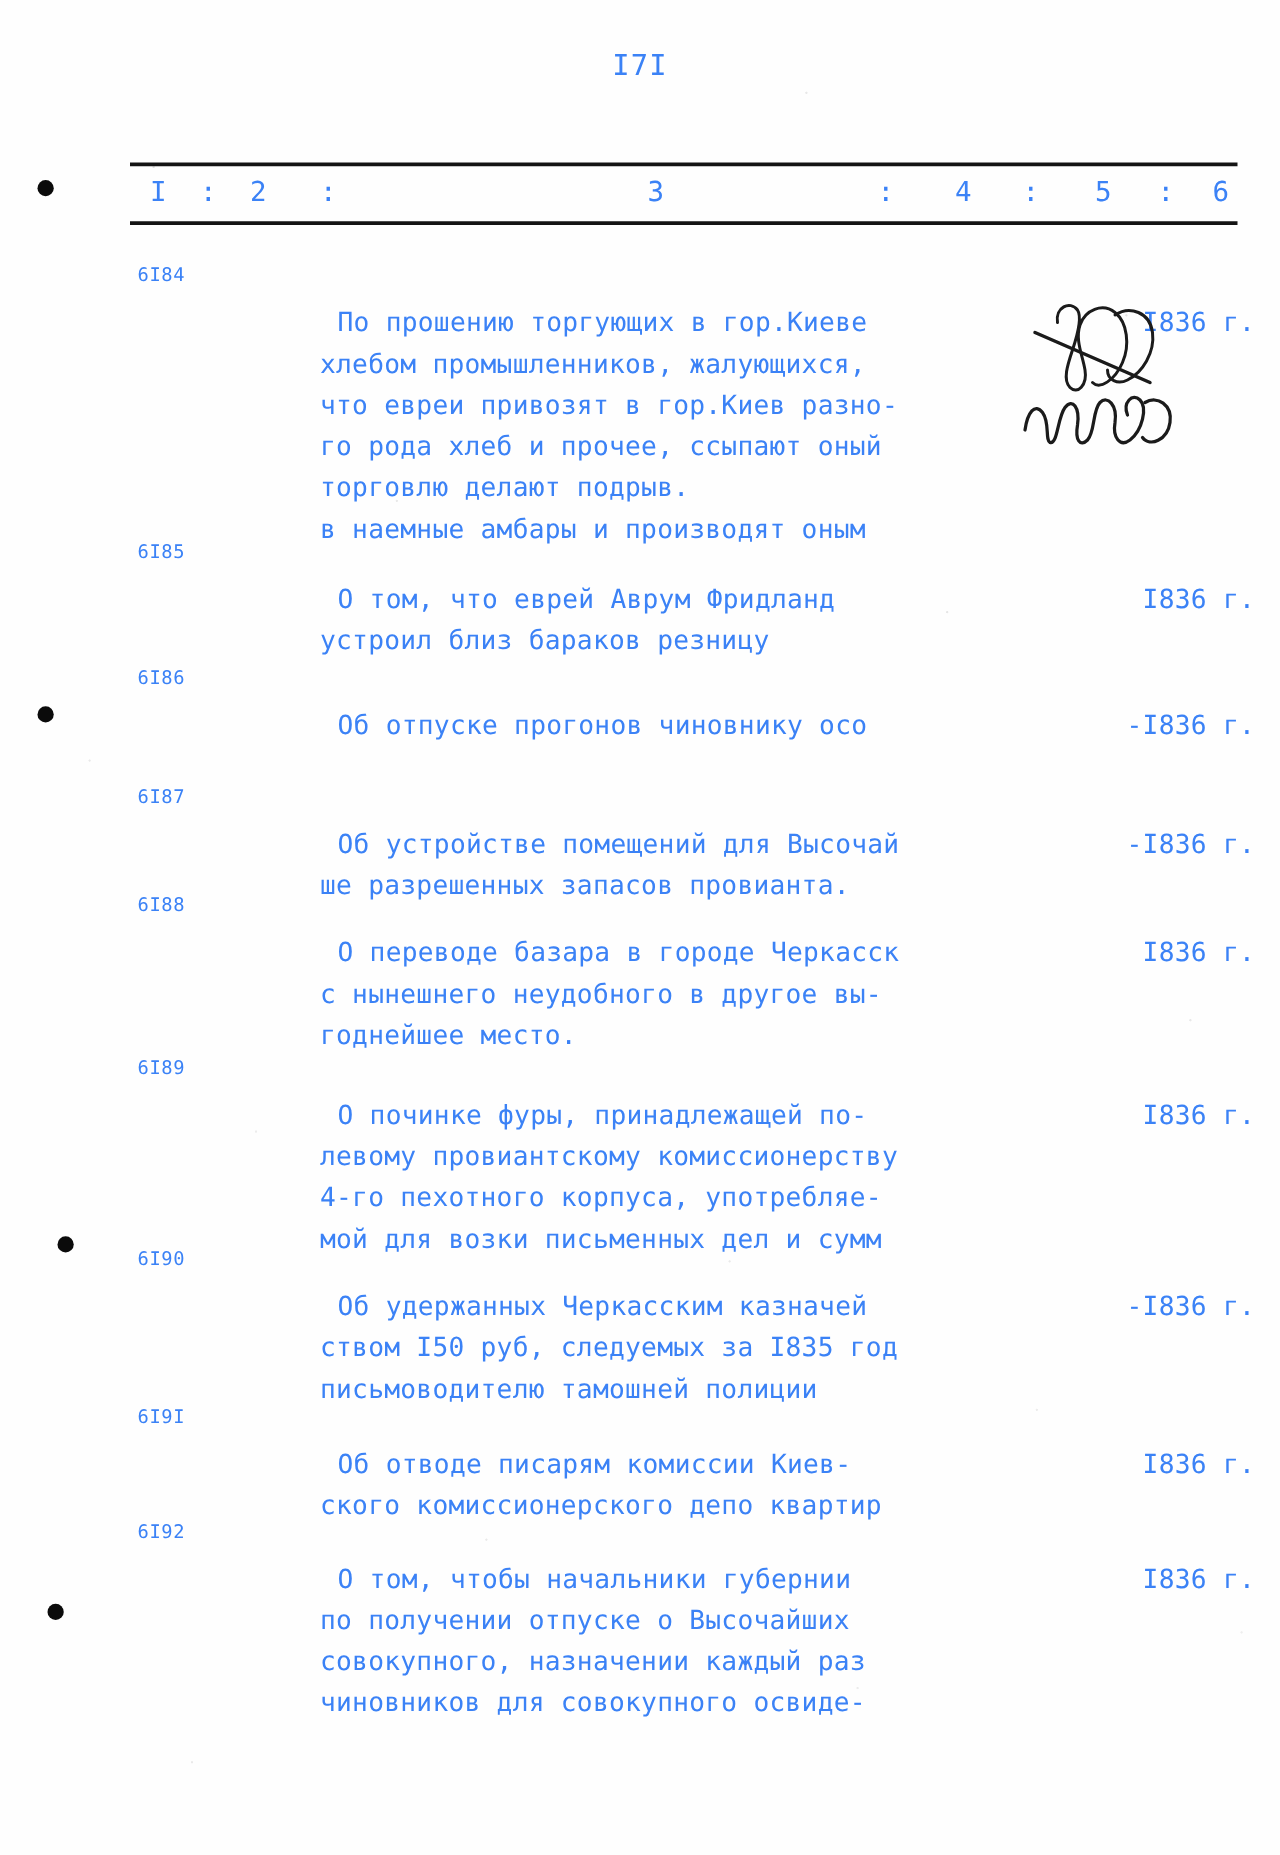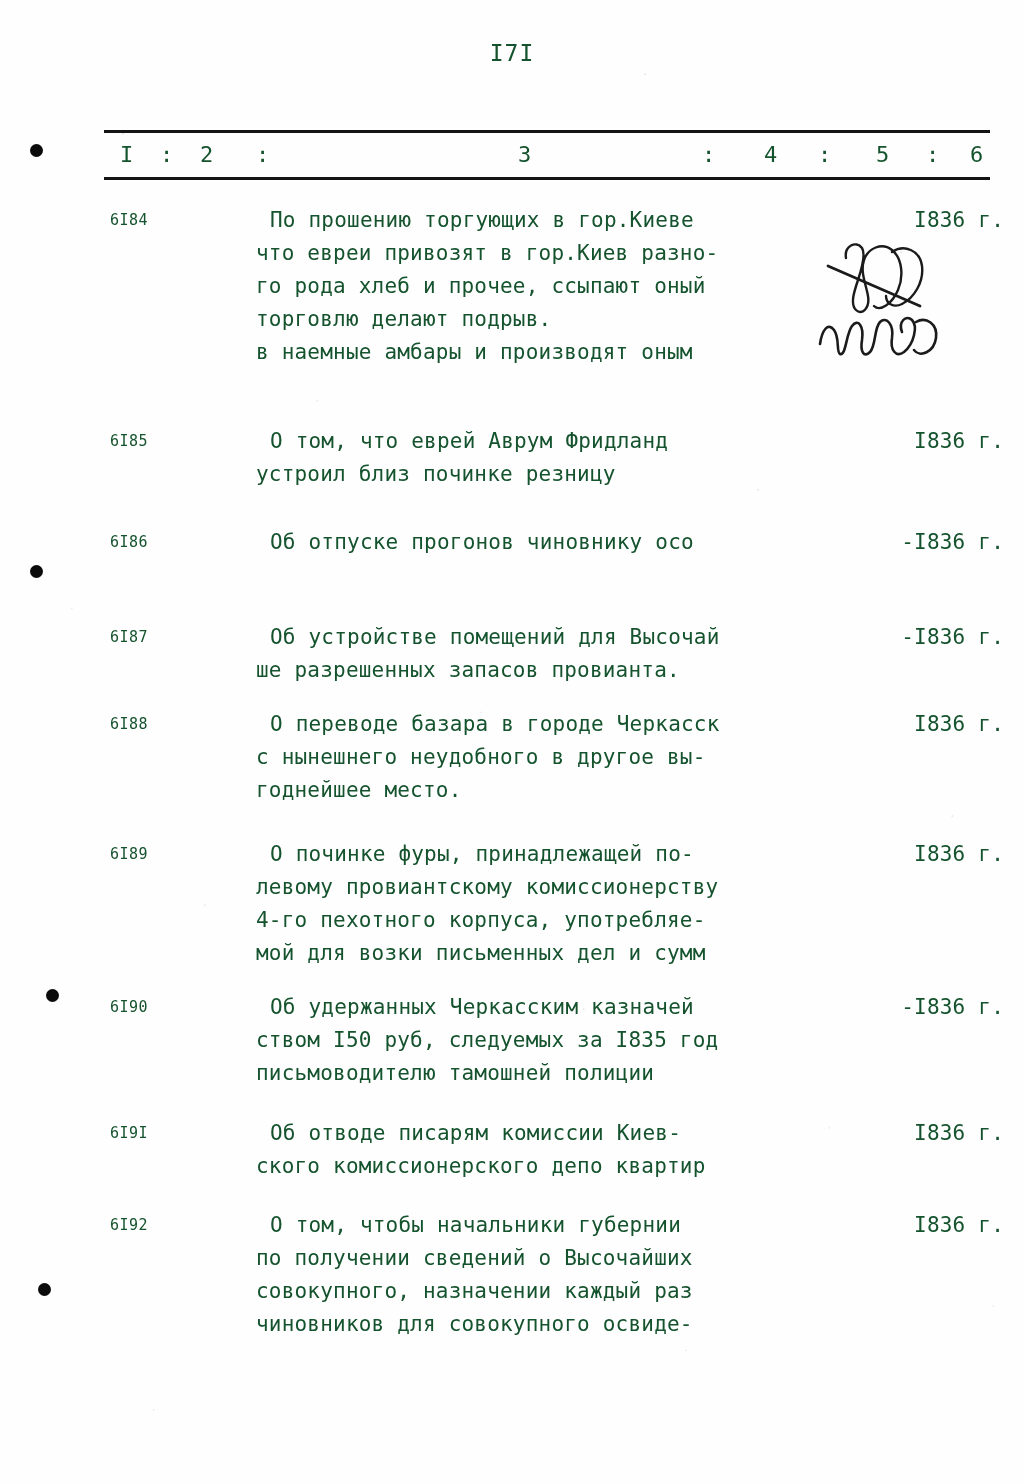--- a/index.html
+++ b/index.html
@@ -8,21 +8,21 @@
     background: #ffffff;
   }
 
   #page {
     position: relative;
     width: 1024px;
     height: 1484px;
     background: #fefefe;
     overflow: hidden;
     font-family: "DejaVu Sans Mono", "Liberation Mono", monospace;
-    color: #14532d;
+    color: #3b82f6;
   }
 
   
   .grain {
     position: absolute;
     inset: 0;
     pointer-events: none;
     opacity: 0.55;
     background-image:
       radial-gradient(circle at 12% 9%,  rgba(70,70,70,.30) 0 .6px, transparent 1.2px),
@@ -116,21 +116,21 @@
     width: 700px;
   }
   .entry-line {
     position: relative;
     height: 33px;
     font-size: 21px;
     line-height: 33px;
     white-space: pre;
     letter-spacing: 0.2px;
   }
-  .entry-line.first { padding-left: 14px; }
+  .entry-line.first { padding-left: 14px; margin-top: 38px; }
 
   .entry-year {
     position: absolute;
     top: 0;
     right: -48px;
     font-size: 21px;
     line-height: 33px;
     white-space: pre;
   }
 
@@ -175,31 +175,32 @@
       <div class="margin-dot" style="top: 565px; left: 30px;"></div>
       <div class="margin-dot" style="top: 989px; left: 46px;"></div>
       <div class="margin-dot" style="top: 1283px; left: 38px;"></div>
     </div>
 
   <div id="entries-layer">
       <div class="entry" style="top: 204px;">
         <div class="entry-number">6I84</div>
         <div class="entry-body">
           <div class="entry-line first">По прошению торгующих в гор.Киеве<span class="entry-year">I836 г.</span></div>
+          <div class="entry-line">хлебом промышленников, жалующихся,</div>
           <div class="entry-line">что евреи привозят в гор.Киев разно-</div>
           <div class="entry-line">го рода хлеб и прочее, ссыпают оный</div>
           <div class="entry-line">торговлю делают подрыв.</div>
           <div class="entry-line">в наемные амбары и производят оным</div>
         </div>
       </div>
       <div class="entry" style="top: 425px;">
         <div class="entry-number">6I85</div>
         <div class="entry-body">
           <div class="entry-line first">О том, что еврей Аврум Фридланд<span class="entry-year">I836 г.</span></div>
-          <div class="entry-line">устроил близ починке резницу</div>
+          <div class="entry-line">устроил близ бараков резницу</div>
         </div>
       </div>
       <div class="entry" style="top: 526px;">
         <div class="entry-number">6I86</div>
         <div class="entry-body">
           <div class="entry-line first">Об отпуске прогонов чиновнику осо<span class="entry-year">-I836 г.</span></div>
         </div>
       </div>
       <div class="entry" style="top: 621px;">
         <div class="entry-number">6I87</div>
@@ -237,21 +238,21 @@
         <div class="entry-number">6I9I</div>
         <div class="entry-body">
           <div class="entry-line first">Об отводе писарям комиссии Киев-<span class="entry-year">I836 г.</span></div>
           <div class="entry-line">ского комиссионерского депо квартир</div>
         </div>
       </div>
       <div class="entry" style="top: 1209px;">
         <div class="entry-number">6I92</div>
         <div class="entry-body">
           <div class="entry-line first">О том, чтобы начальники губернии<span class="entry-year">I836 г.</span></div>
-          <div class="entry-line">по получении сведений о Высочайших</div>
+          <div class="entry-line">по получении отпуске о Высочайших</div>
           <div class="entry-line">совокупного, назначении каждый раз</div>
           <div class="entry-line">чиновников для совокупного освиде-</div>
         </div>
       </div>
     </div>
 
   <div id="margin-scribble">
     <svg viewBox="0 0 140 145" width="140" height="145" aria-hidden="true">
       <g fill="none" stroke="#1b1b1b" stroke-width="2.4" stroke-linecap="round" stroke-linejoin="round">
         <path d="M38 36 C36 24, 48 18, 54 26 C58 32, 54 46, 50 58

